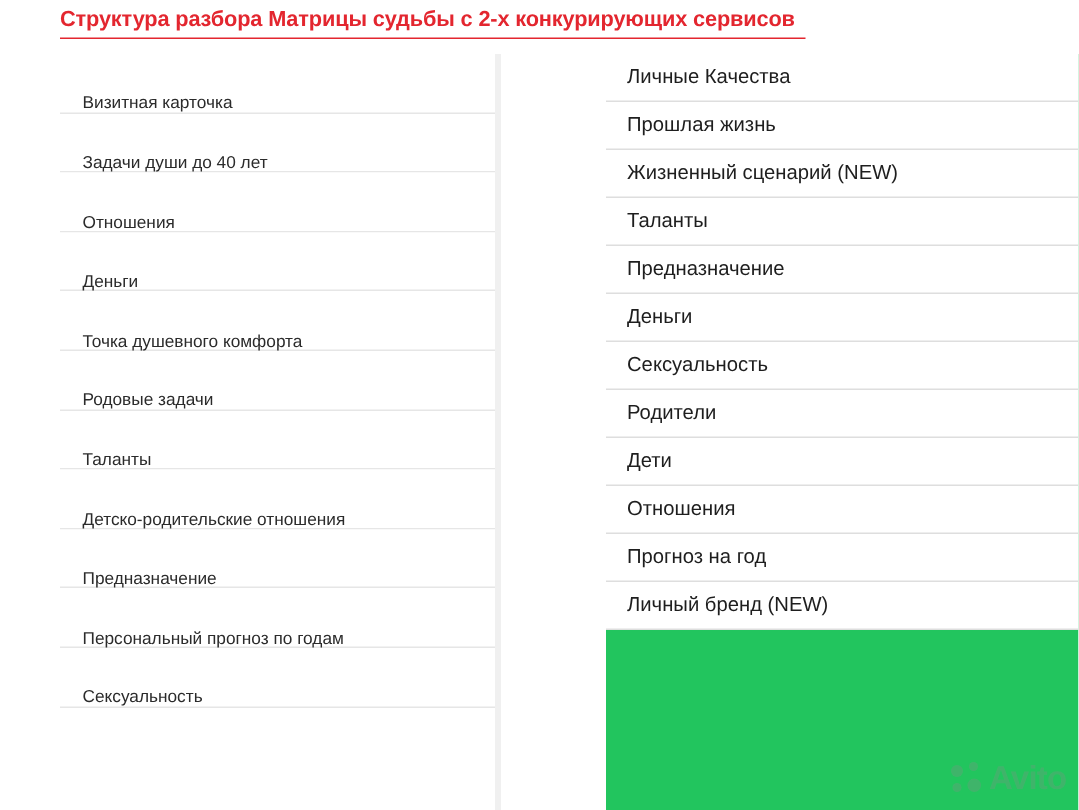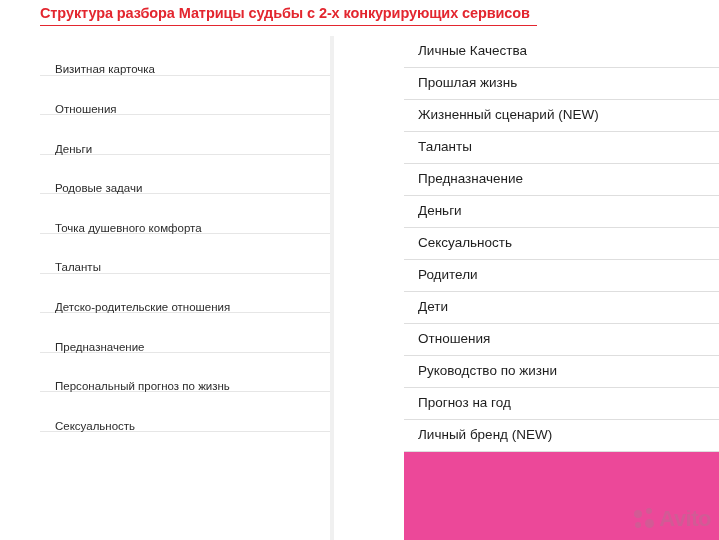--- a/index.html
+++ b/index.html
@@ -79,21 +79,21 @@
     background: #f0f0f0;
   }
 
   
   .right-col {
     position: absolute;
     left: 404px;
     top: 36px;
     width: 315px;
     height: 504px;
-    background: #ec4899;
+    background: #22c55e;
   }
   .right-row {
     position: relative;
     height: 32px;
     border-bottom: 1px solid #dedede;
     display: flex;
     align-items: center;
     padding-left: 14px;
     box-sizing: border-box;
     background: #ffffff;
@@ -141,42 +141,45 @@
 <div id="page">
 
   <div class="title">Структура разбора Матрицы судьбы с 2-х конкурирующих сервисов</div>
   <div class="title-underline"></div>
 
   <div class="left-col">
     <div class="left-row">
         <span class="lbl">Визитная карточка</span>
       </div>
     <div class="left-row">
+        <span class="lbl">Задачи души до 40 лет</span>
+      </div>
+    <div class="left-row">
         <span class="lbl">Отношения</span>
       </div>
     <div class="left-row">
         <span class="lbl">Деньги</span>
       </div>
     <div class="left-row">
+        <span class="lbl">Точка душевного комфорта</span>
+      </div>
+    <div class="left-row">
         <span class="lbl">Родовые задачи</span>
       </div>
     <div class="left-row">
-        <span class="lbl">Точка душевного комфорта</span>
-      </div>
-    <div class="left-row">
         <span class="lbl">Таланты</span>
       </div>
     <div class="left-row">
         <span class="lbl">Детско-родительские отношения</span>
       </div>
     <div class="left-row">
         <span class="lbl">Предназначение</span>
       </div>
     <div class="left-row">
-        <span class="lbl">Персональный прогноз по жизнь</span>
+        <span class="lbl">Персональный прогноз по годам</span>
       </div>
     <div class="left-row">
         <span class="lbl">Сексуальность</span>
       </div>
   </div>
 
   <div class="left-edge"></div>
 
   <div class="right-col">
     <div class="right-row">
@@ -201,23 +204,20 @@
         <span class="lbl">Сексуальность</span>
       </div>
     <div class="right-row">
         <span class="lbl">Родители</span>
       </div>
     <div class="right-row">
         <span class="lbl">Дети</span>
       </div>
     <div class="right-row">
         <span class="lbl">Отношения</span>
-      </div>
-    <div class="right-row">
-        <span class="lbl">Руководство по жизни</span>
       </div>
     <div class="right-row">
         <span class="lbl">Прогноз на год</span>
       </div>
     <div class="right-row">
         <span class="lbl">Личный бренд (NEW)</span>
       </div>
   </div>
 
   <div class="watermark">

